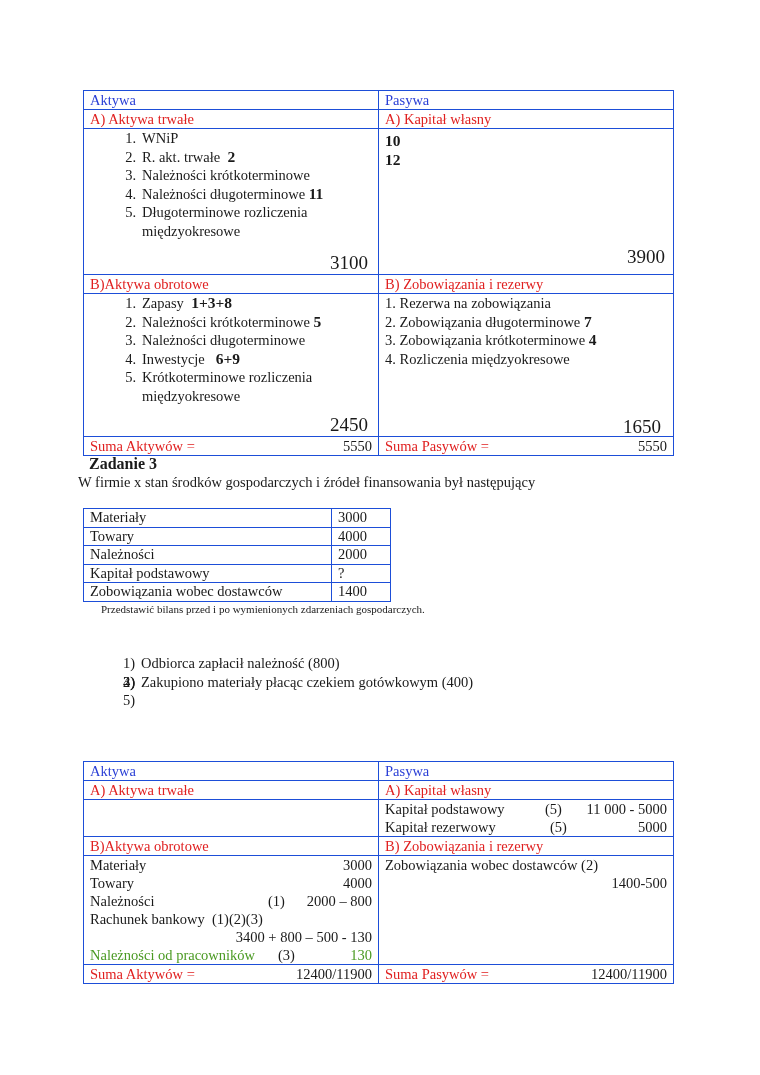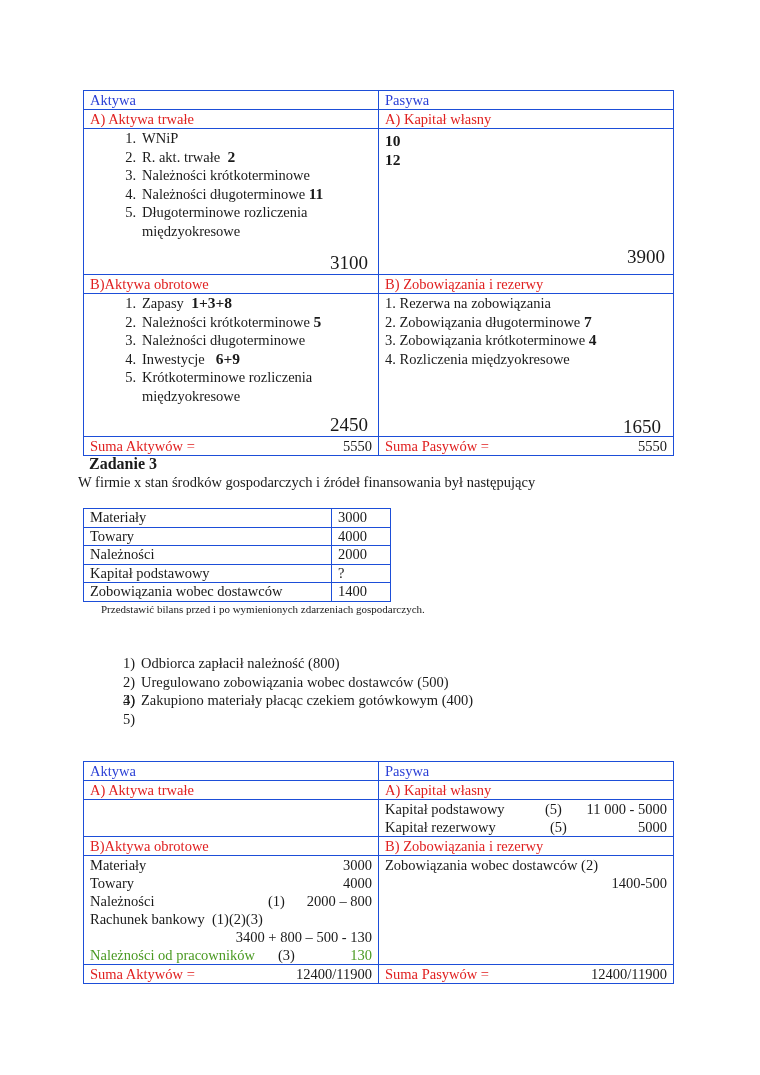--- a/index.html
+++ b/index.html
@@ -148,21 +148,21 @@
   <tr>
         <td>Zobowiązania wobec dostawców</td>
         <td>1400</td>
       </tr>
 </tbody>
   </table>
 
 <div id="instr" class="abs">Przedstawić bilans przed i po wymienionych zdarzeniach gospodarczych.</div>
 <ol id="events" class="abs lst">
   <li><span class="num">1)</span><span>Odbiorca zapłacił należność (800)</span></li>
-  <li><span class="num">2)</span><span>Uregulowano zobowiązania wobec dostawców (500)</span></li>
+  <li><span class="num">2)</span></li>
   <li><span class="num">3)</span></li>
   <li><span class="num">4)</span><span>Zakupiono materiały płacąc czekiem gotówkowym (400)</span></li>
   <li><span class="num">5)</span></li>
 </ol>
 
 <table id="t3" class="abs">
   <colgroup>
       <col class="c1">
       <col class="c2">
     </colgroup>

